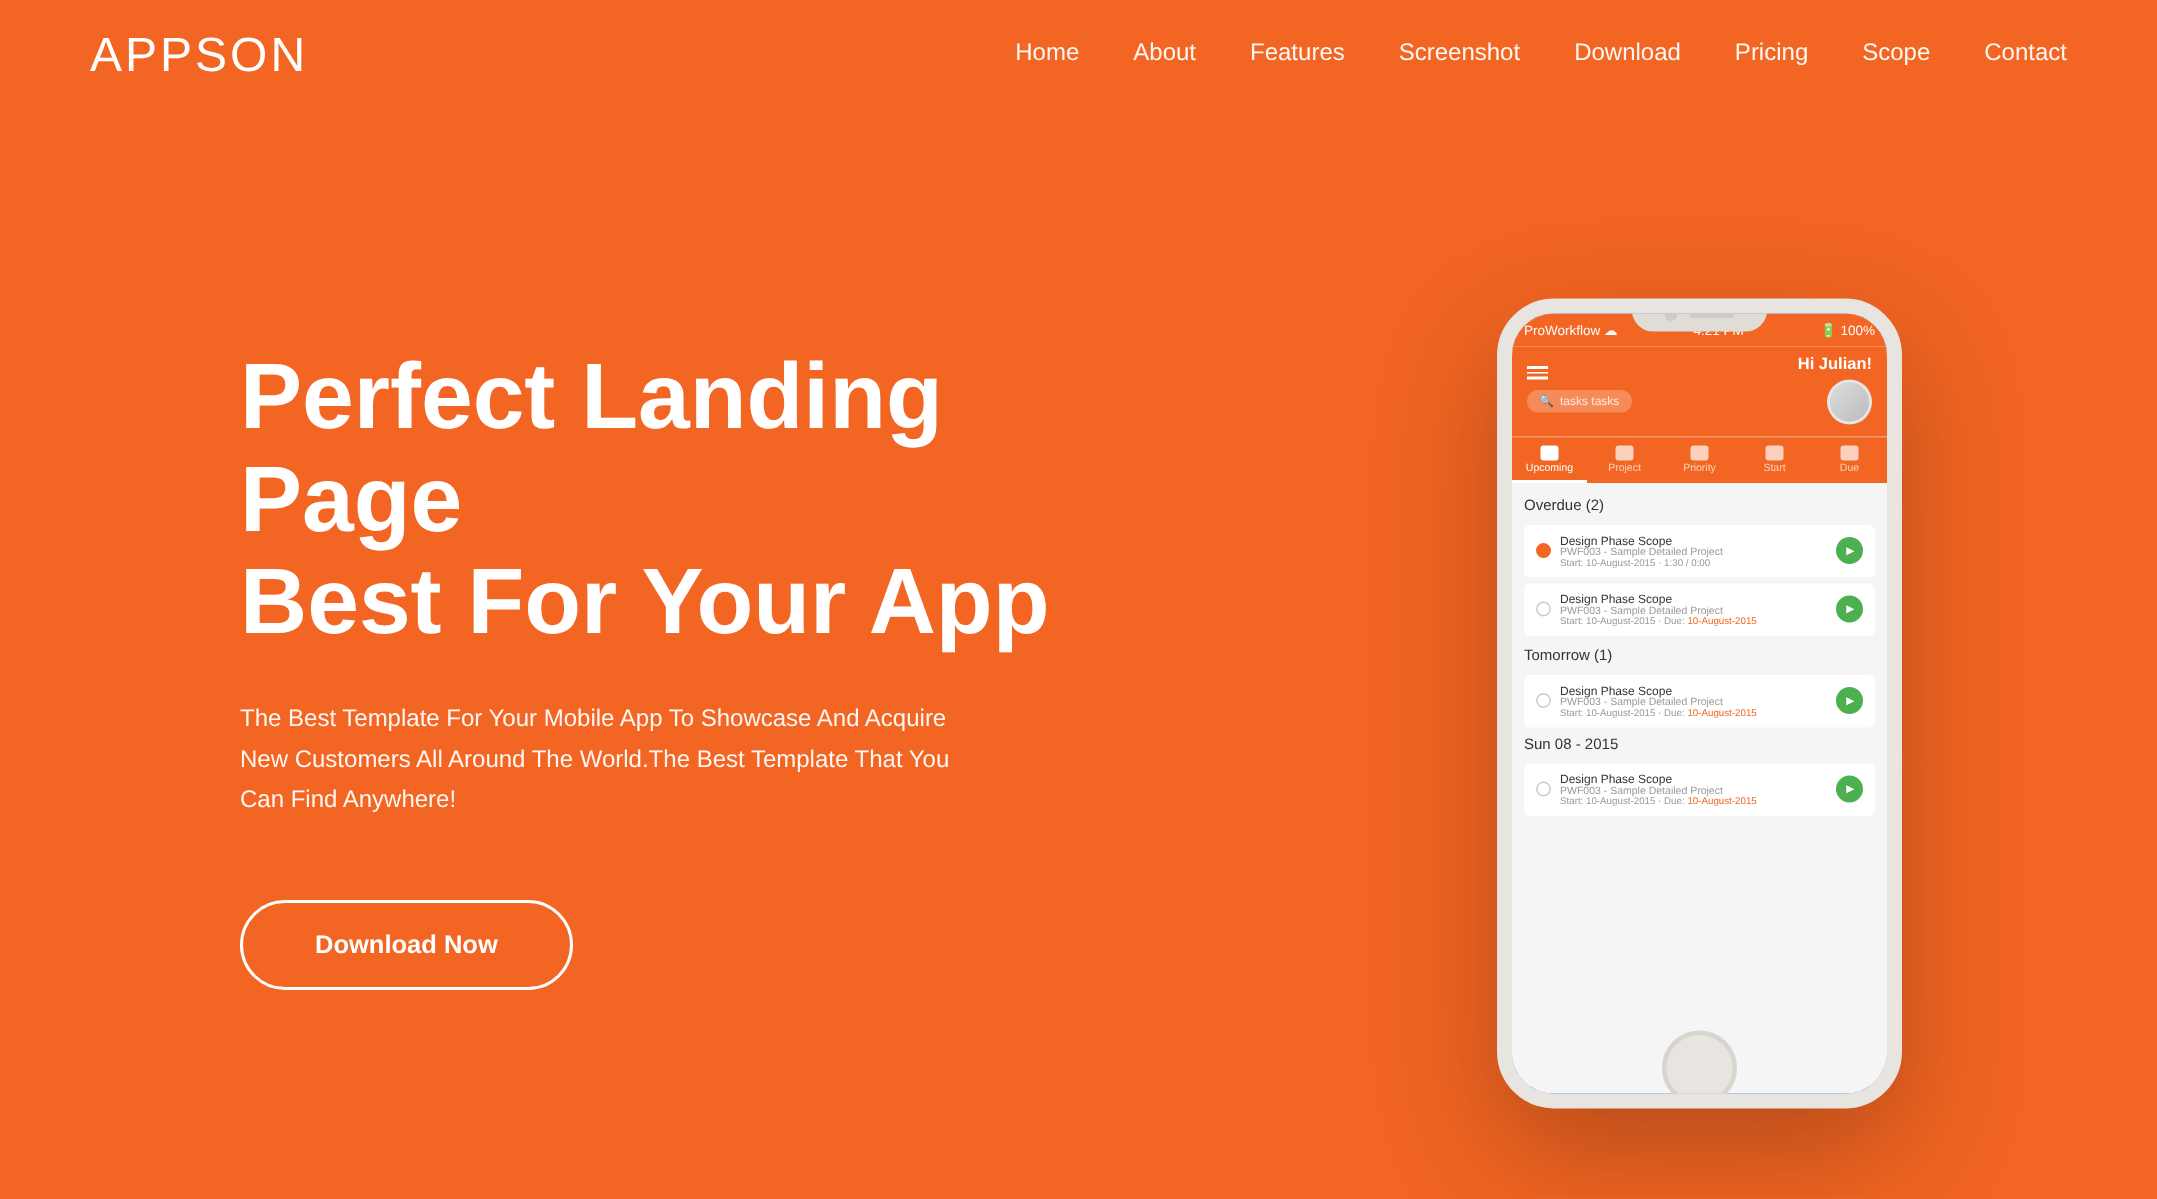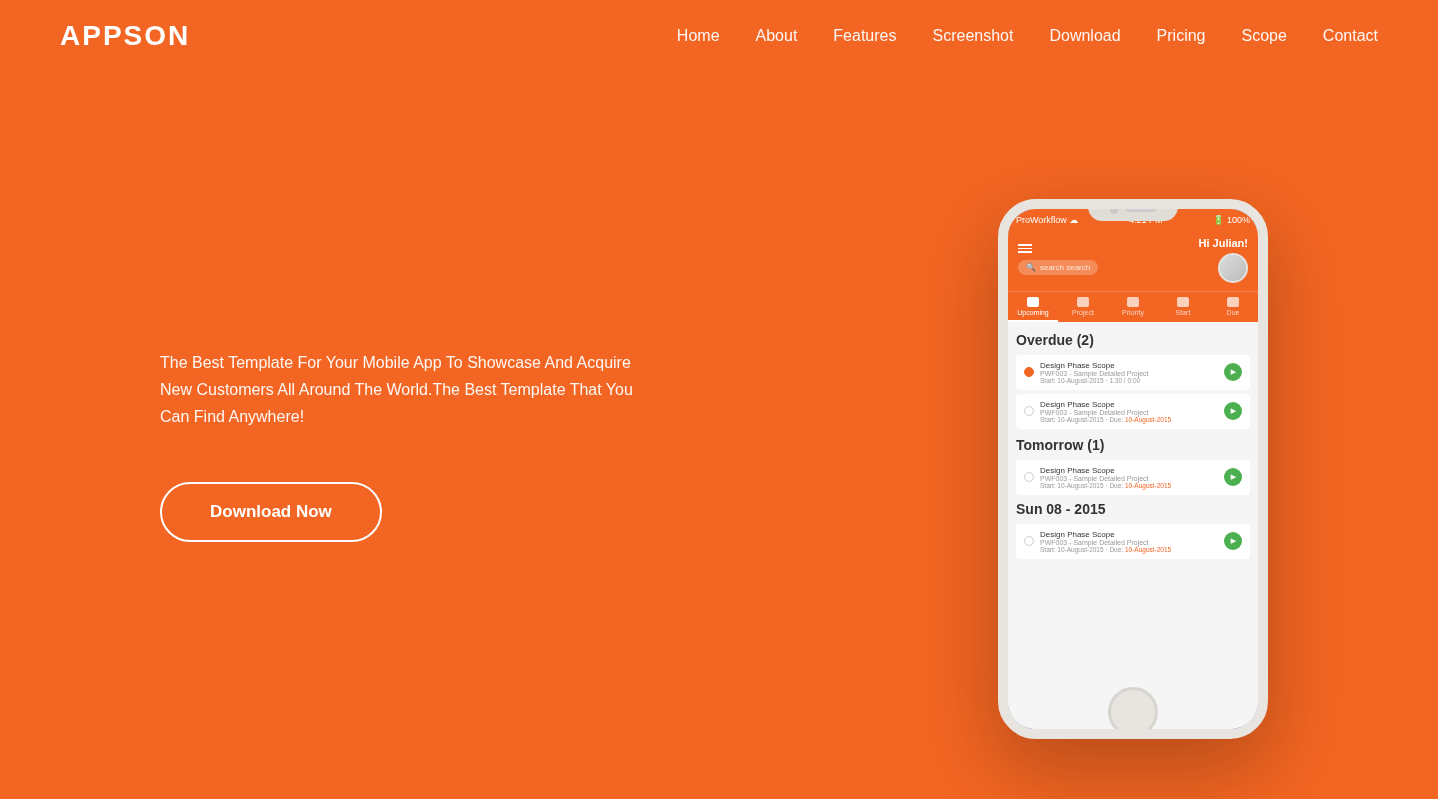--- a/index.html
+++ b/index.html
@@ -14,22 +14,22 @@
     nav {
       display: flex;
       align-items: center;
       justify-content: space-between;
       padding: 0 60px;
       height: 72px;
       background-color: #F26522;
     }
     .logo {
       color: #fff;
-      font-size: 28px;
-      font-weight: 700;
+      font-size: 32px;
+      font-weight: 400;
       letter-spacing: 2px;
       text-transform: uppercase;
     }
     .nav-links {
       display: flex;
       gap: 36px;
       list-style: none;
     }
     .nav-links li a {
       color: #fff;
@@ -238,22 +238,22 @@
       flex: 1;
       background: #f5f5f5;
       overflow: hidden;
       padding: 8px;
       display: flex;
       flex-direction: column;
       gap: 4px;
     }
 
     .section-header {
-      font-size: 14px;
-      font-weight: 700;
+      font-size: 10px;
+      font-weight: 400;
       color: #333;
       margin: 2px 0 3px;
     }
 
     .task-item {
       background: #fff;
       border-radius: 4px;
       padding: 6px 8px;
       display: flex;
       align-items: center;
@@ -315,20 +315,24 @@
     <li><a href="#">Screenshot</a></li>
     <li><a href="#">Download</a></li>
     <li><a href="#">Pricing</a></li>
     <li><a href="#">Scope</a></li>
     <li><a href="#">Contact</a></li>
   </ul>
 </nav>
 
 <section class="hero">
   <div class="hero-content">
+    <h1 class="hero-title">
+      <span>Perfect Landing Page</span><br>
+      <span>Best For Your App</span>
+    </h1>
     <p class="hero-subtitle">The Best Template For Your Mobile App To Showcase And Acquire New Customers All Around The World.The Best Template That You Can Find Anywhere!</p>
     <a href="#" class="download-btn">Download Now</a>
   </div>
 
   <div class="hero-image">
     <div class="phone">
       <div class="phone-top">
         <div class="phone-camera"></div>
         <div class="phone-speaker"></div>
       </div>
@@ -343,21 +347,21 @@
 
         <div class="app-header">
           <div style="display:flex;flex-direction:column;gap:5px;">
             <div class="hamburger">
               <span></span>
                 <span></span>
                 <span></span>
             </div>
             <div class="app-search">
               <span class="app-search-icon">🔍</span>
-              <span class="app-search-text">search search</span>
+              <span class="app-search-text">tasks tasks</span>
             </div>
           </div>
           <div style="display:flex;flex-direction:column;align-items:flex-end;gap:4px;">
             <span class="app-greeting">Hi Julian!</span>
             <div class="app-avatar">
               <div class="app-avatar-inner"></div>
             </div>
           </div>
         </div>
 

